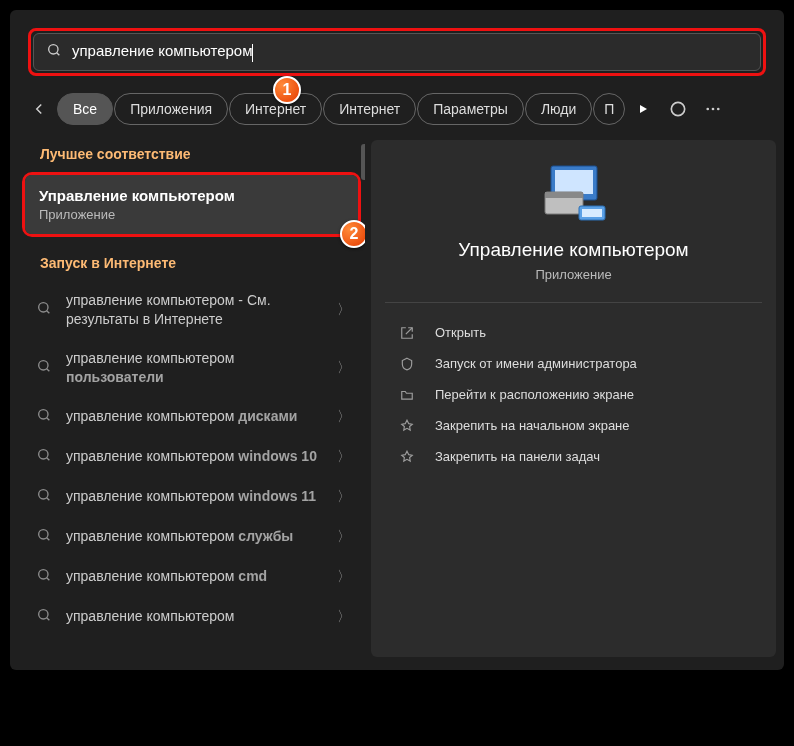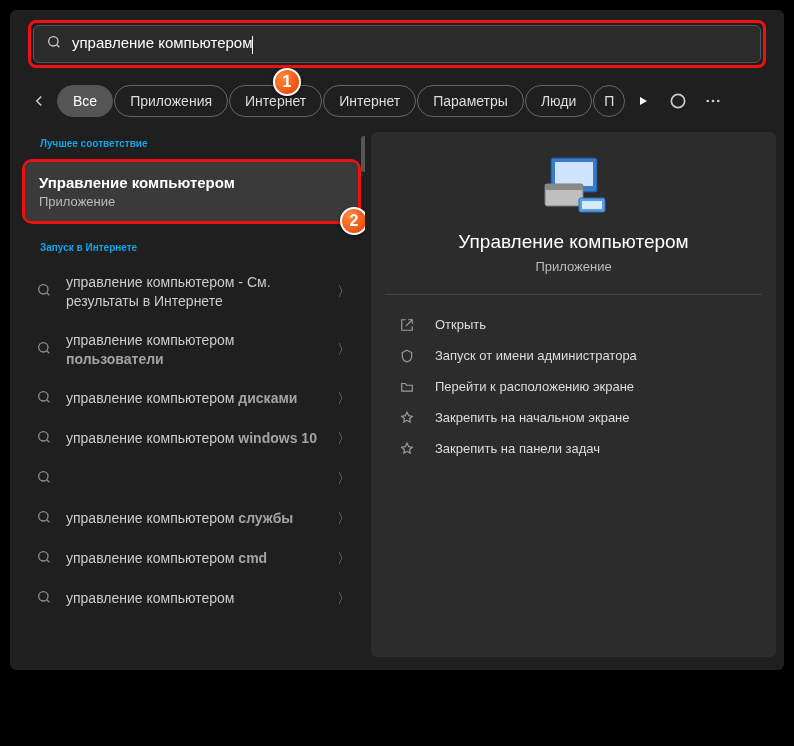--- a/index.html
+++ b/index.html
@@ -9,20 +9,21 @@
     padding: 10px;
     overflow: hidden;
   }
   .panel {
     width: 774px; height: 660px;
     background: #1f1f1f;
     border-radius: 6px;
     position: relative;
     overflow: hidden;
     color: #fff;
+    padding-top: 8px;
   }
   .search-wrap {
     margin: 10px 18px 0 18px;
     position: relative;
   }
   .search-outline {
     border: 3px solid #e11;
     border-radius: 8px;
     padding: 2px;
   }
@@ -101,23 +102,23 @@
   }
   .right {
     flex: 1;
     background: #2c2c2c;
     margin: 0 8px 0 6px;
     border-radius: 6px;
     padding: 20px 0 0 0;
   }
 
   .section-heading {
-    font-size: 10px;
+    font-size: 14px;
     font-weight: 600;
-    color: #0ea5e9;
+    color: #fdba74;
     margin: 6px 16px 10px 22px;
   }
 
   .best-outline {
     margin: 4px 4px;
     border: 3px solid #e11;
     border-radius: 10px;
     position: relative;
   }
   .best-item {
@@ -282,20 +283,21 @@
                 <line x1="20" y1="20" x2="16" y2="16"></line>
               </svg></span>
             <span class="result-text"><span class="pre">управление компьютером </span><span class="bold">windows 10</span><span class="suf"></span></span>
             <span class="chevron">〉</span>
           </div>
           <div class="result-item">
             <span class="result-icon"><svg viewBox="0 0 24 24" width="16" height="16" fill="none" stroke="#bbb" stroke-width="2">
                 <circle cx="11" cy="11" r="7"></circle>
                 <line x1="20" y1="20" x2="16" y2="16"></line>
               </svg></span>
+            <span class="result-text"><span class="pre">управление компьютером </span><span class="bold">windows 11</span><span class="suf"></span></span>
             <span class="chevron">〉</span>
           </div>
           <div class="result-item">
             <span class="result-icon"><svg viewBox="0 0 24 24" width="16" height="16" fill="none" stroke="#bbb" stroke-width="2">
                 <circle cx="11" cy="11" r="7"></circle>
                 <line x1="20" y1="20" x2="16" y2="16"></line>
               </svg></span>
             <span class="result-text"><span class="pre">управление компьютером </span><span class="bold">службы</span><span class="suf"></span></span>
             <span class="chevron">〉</span>
           </div>

